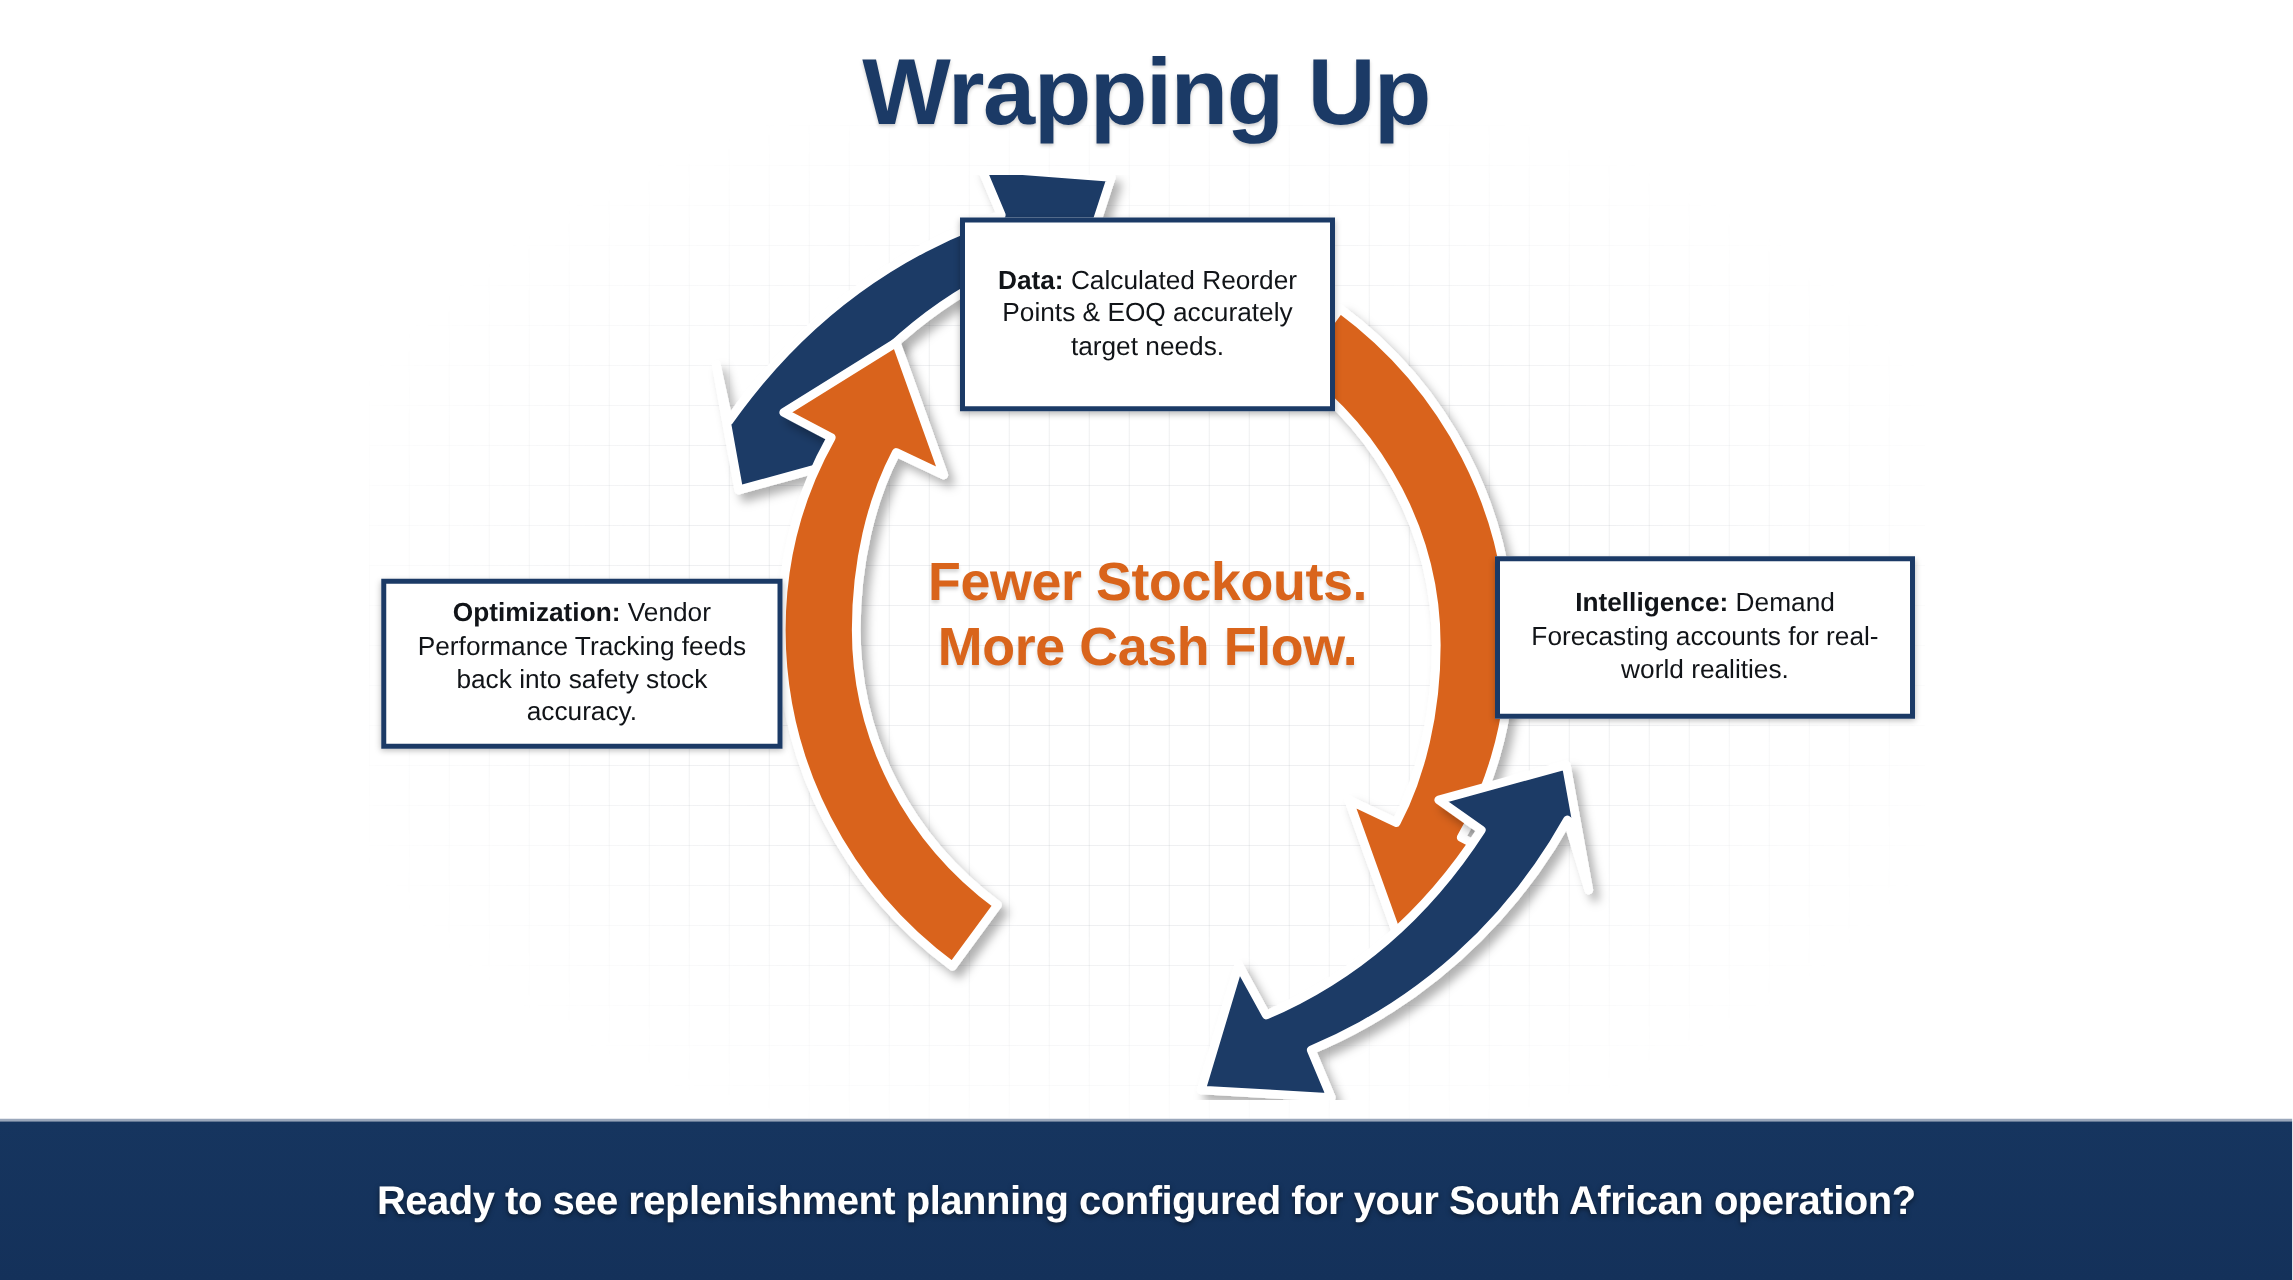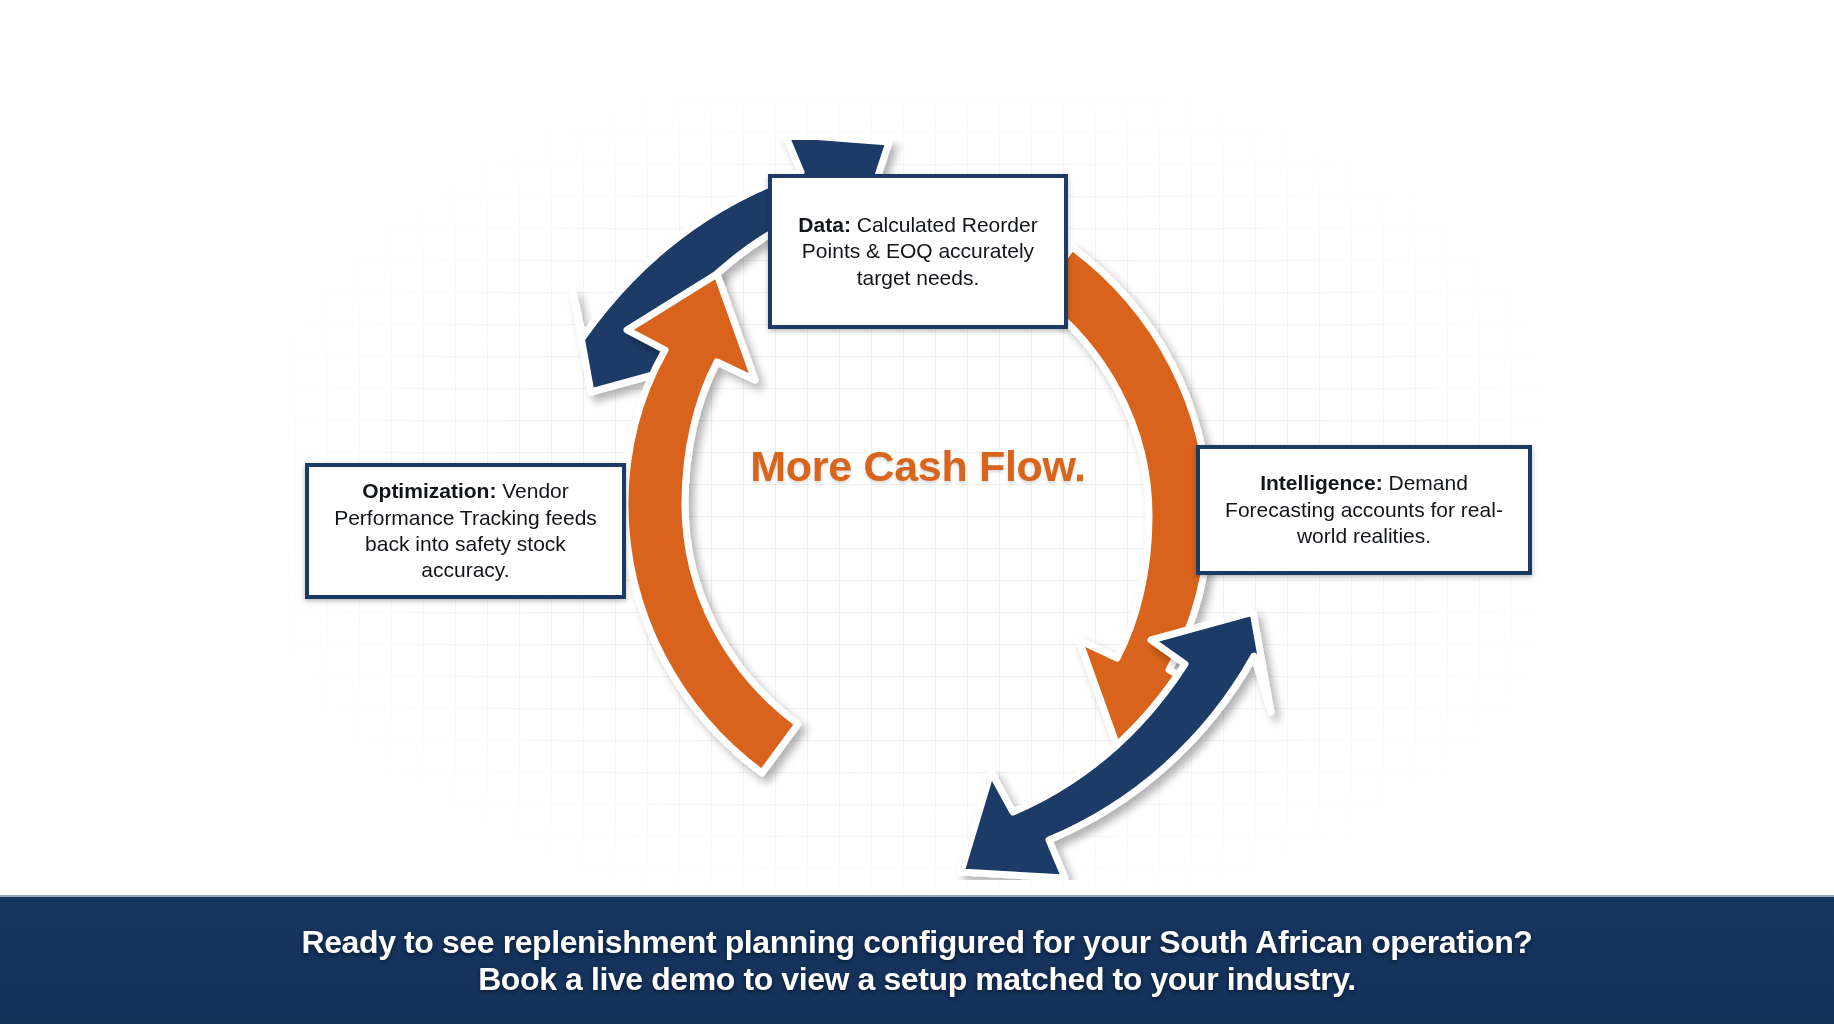--- a/index.html
+++ b/index.html
@@ -121,20 +121,21 @@
     white-space: nowrap;
   }
 </style>
 </head>
 <body>
 
 <div id="slide">
 
   <div id="grid-bg"></div>
 
+  <div id="page-title">Wrapping Up</div>
 
   <svg id="cycle-svg" viewBox="0 0 800 740">
     <defs>
       <filter id="dropsh" x="-25%" y="-25%" width="160%" height="160%">
         <feDropShadow dx="5" dy="6" stdDeviation="4" flood-color="#000000" flood-opacity="0.30"></feDropShadow>
       </filter>
     </defs>
 
     <g filter="url(#dropsh)">
       <path fill="#1b3a66" stroke="#ffffff" stroke-width="7" stroke-linejoin="round" d="M 66,197
@@ -198,21 +199,21 @@
   <div class="callout" id="callout-intelligence">
     <span><b>Intelligence:</b><span> Demand Forecasting accounts for real-world realities.</span></span>
   </div>
 
 
   <div class="callout" id="callout-optimization">
     <span><b>Optimization:</b><span> Vendor Performance Tracking feeds back into safety stock accuracy.</span></span>
   </div>
 
   <div id="center-message">
+    <div>Fewer Stockouts.</div>
     <div>More Cash Flow.</div>
   </div>
 
   <div id="cta-banner">
     <div>Ready to see replenishment planning configured for your South African operation?</div>
-    <div>Book a live demo to view a setup matched to your industry.</div>
   </div>
 
 </div>
 
 </body></html>

